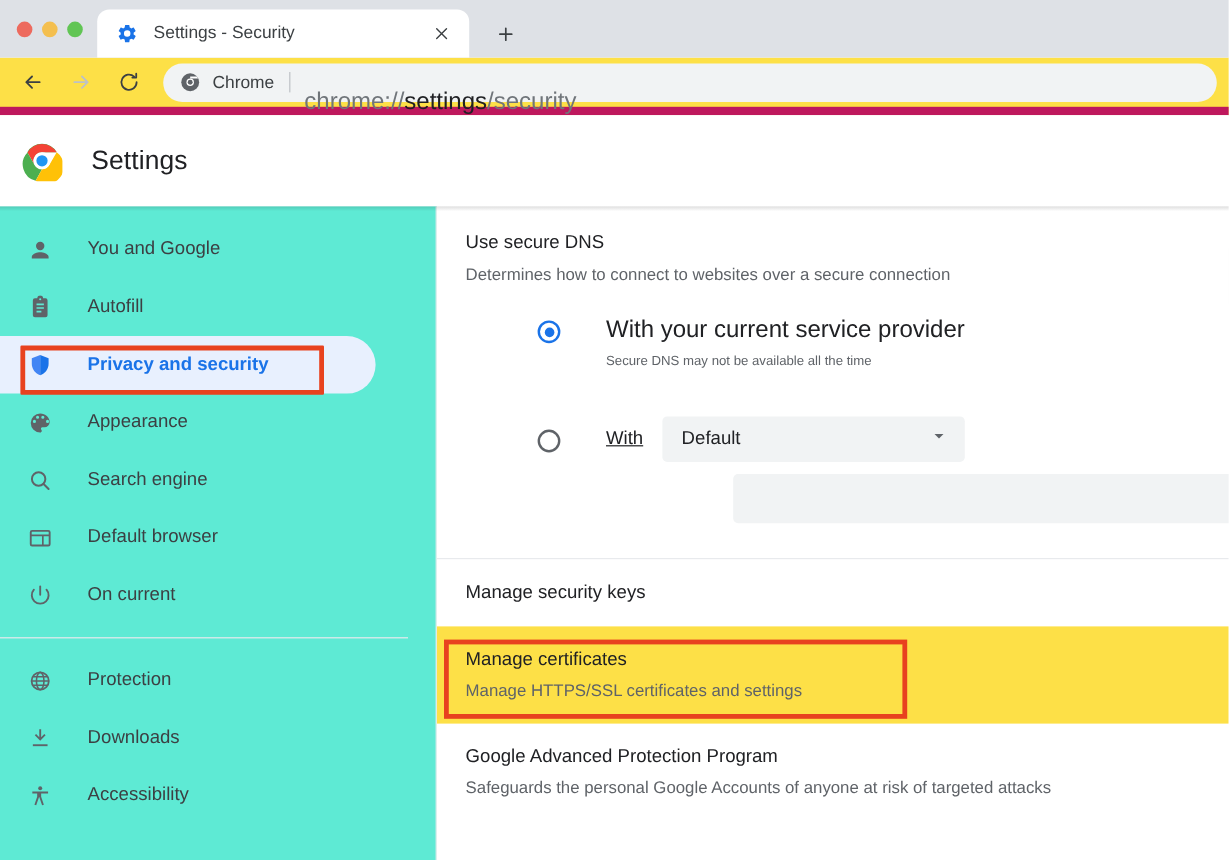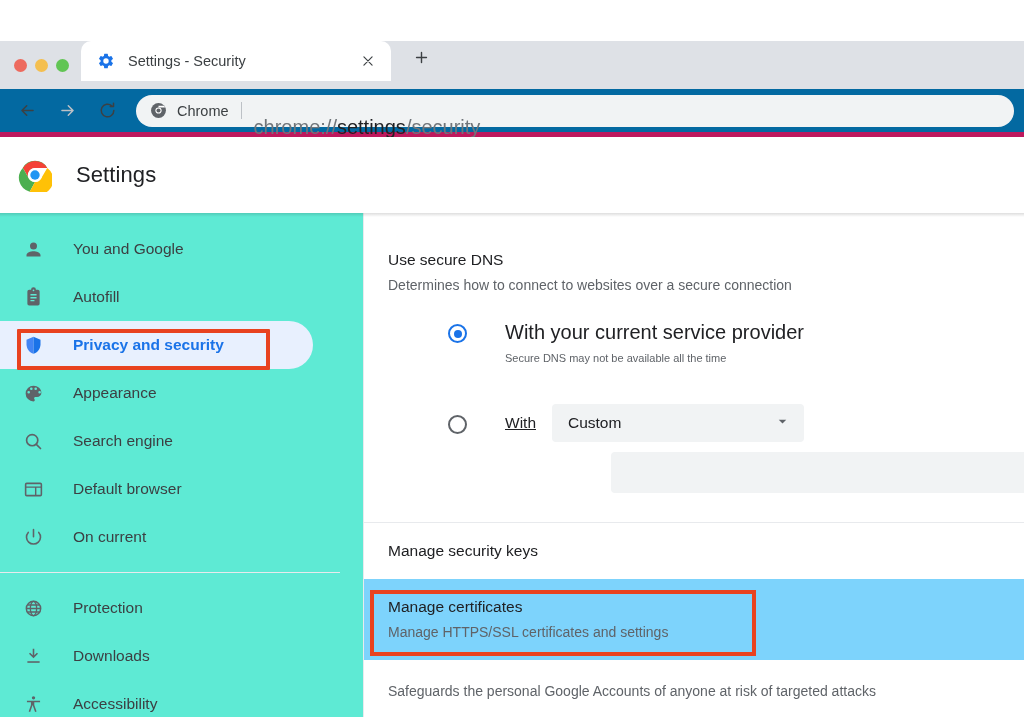--- a/index.html
+++ b/index.html
@@ -10,23 +10,22 @@
     overflow: hidden;
   }
 
   
   #browser-window { width: 1024px; height: 717px; position: relative; }
 
   #tab-strip {
     height: 48px;
     background: #dee1e6;
     display: flex;
-    align-items: flex-start;
+    align-items: flex-end;
     position: relative;
-    margin-top: 41px;
   }
   #window-controls {
     display: flex; align-items: center; gap: 8px;
     padding: 0 12px 0 14px;
     height: 48px;
   }
   .traffic-light { width: 13px; height: 13px; border-radius: 50%; display: block; }
 
   #tab-active {
     width: 310px; height: 40px;
@@ -46,24 +45,24 @@
     display: flex; align-items: center; justify-content: center;
     border-radius: 50%; cursor: pointer;
   }
   #new-tab-btn {
     width: 32px; height: 32px; margin-left: 14px; margin-bottom: 4px;
     display: flex; align-items: center; justify-content: center;
     border-radius: 50%; cursor: pointer;
   }
 
   #toolbar {
-    height: 48px; background: #0369a1;
+    height: 48px; background: #fde047;
     display: flex; align-items: center;
     padding: 0 10px;
-    border-bottom: 5px solid #be185d;
+    border-bottom: 7px solid #be185d;
   }
   .nav-btn {
     width: 34px; height: 34px; margin-right: 6px;
     display: flex; align-items: center; justify-content: center;
     border-radius: 50%; cursor: pointer; flex: 0 0 34px;
   }
   #omnibox {
     flex: 1; height: 32px; background: #f1f3f4;
     border-radius: 16px; display: flex; align-items: center;
     padding: 0 14px; margin-left: 6px; cursor: text;
@@ -149,21 +148,21 @@
   }
 
   
   #main-pane {
     flex: 1; height: 545px; background: #ffffff;
     position: relative; overflow: hidden;
   }
   .row-title { font-size: 15.5px; color: #202124; line-height: 22px; }
   .row-sub { font-size: 14px; color: #5f6368; line-height: 21px; margin-top: 4px; }
 
-  #dns-section { padding: 36px 0 0 24px; }
+  #dns-section { padding: 20px 0 0 24px; }
   #radio-group { margin-top: 26px; padding-left: 60px; }
   .radio-row { display: flex; align-items: flex-start; }
   .radio-circle {
     width: 19px; height: 19px; border-radius: 50%;
     border: 2px solid #5f6368; flex: 0 0 19px;
     margin-top: 2px; position: relative; cursor: pointer;
     background: #ffffff;
   }
   .radio-circle.checked { border-color: #1a73e8; }
   .radio-circle.checked::after {
@@ -188,21 +187,21 @@
     width: 600px; height: 41px; background: #f1f3f4;
     border: none; border-radius: 4px; padding: 0 16px;
     font-family: "Liberation Sans", sans-serif; font-size: 15px; color: #202124;
   }
 
   .hr { height: 1px; background: #e8eaed; width: 100%; }
 
   .list-row {
     padding: 17px 0 17px 24px; cursor: pointer; position: relative;
   }
-  .list-row.hovered { background: #7dd3fc; }
+  .list-row.hovered { background: #fde047; }
 
   #annot-cert {
     position: absolute; left: 6px; top: 11px;
     width: 386px; height: 66px;
     border: 4px solid #e8421f; pointer-events: none; z-index: 20;
   }
 </style>
 </head>
 <body>
 
@@ -414,21 +413,21 @@
             <span class="radio-texts">
               <div class="radio-label">With your current service provider</div>
               <div class="radio-desc">Secure DNS may not be available all the time</div>
             </span>
           </div>
 
           <div id="custom-row">
             <span class="radio-circle"></span>
             <span id="with-label">With</span>
             <span id="dns-select">
-              <span id="dns-select-value">Custom</span>
+              <span id="dns-select-value">Default</span>
               <span>
                 <svg viewBox="0 0 24 24" width="15" height="15">
                     <path fill="#5f6368" d="M6 9l6 6 6-6z"></path>
                   </svg>
               </span>
             </span>
           </div>
 
           <input id="dns-input" value="" placeholder="" style="">
         </div>
@@ -440,18 +439,19 @@
         <div class="row-title">Manage security keys</div>
       </div>
 
       <div class="list-row hovered">
         <div class="row-title">Manage certificates</div>
         <div class="row-sub">Manage HTTPS/SSL certificates and settings</div>
         <div id="annot-cert"></div>
       </div>
 
       <div class="list-row">
+        <div class="row-title">Google Advanced Protection Program</div>
         <div class="row-sub">Safeguards the personal Google Accounts of anyone at risk of targeted attacks</div>
       </div>
 
     </div>
   </div>
 </div>
 
 </body></html>

